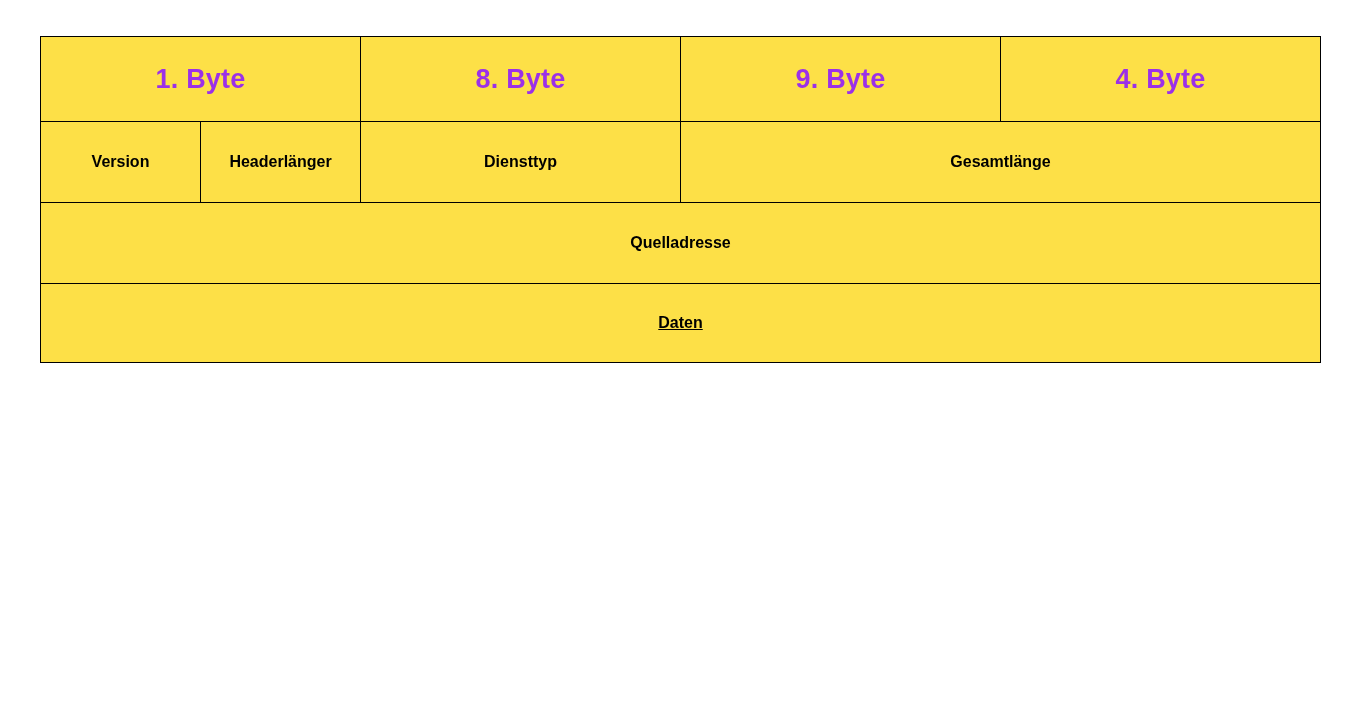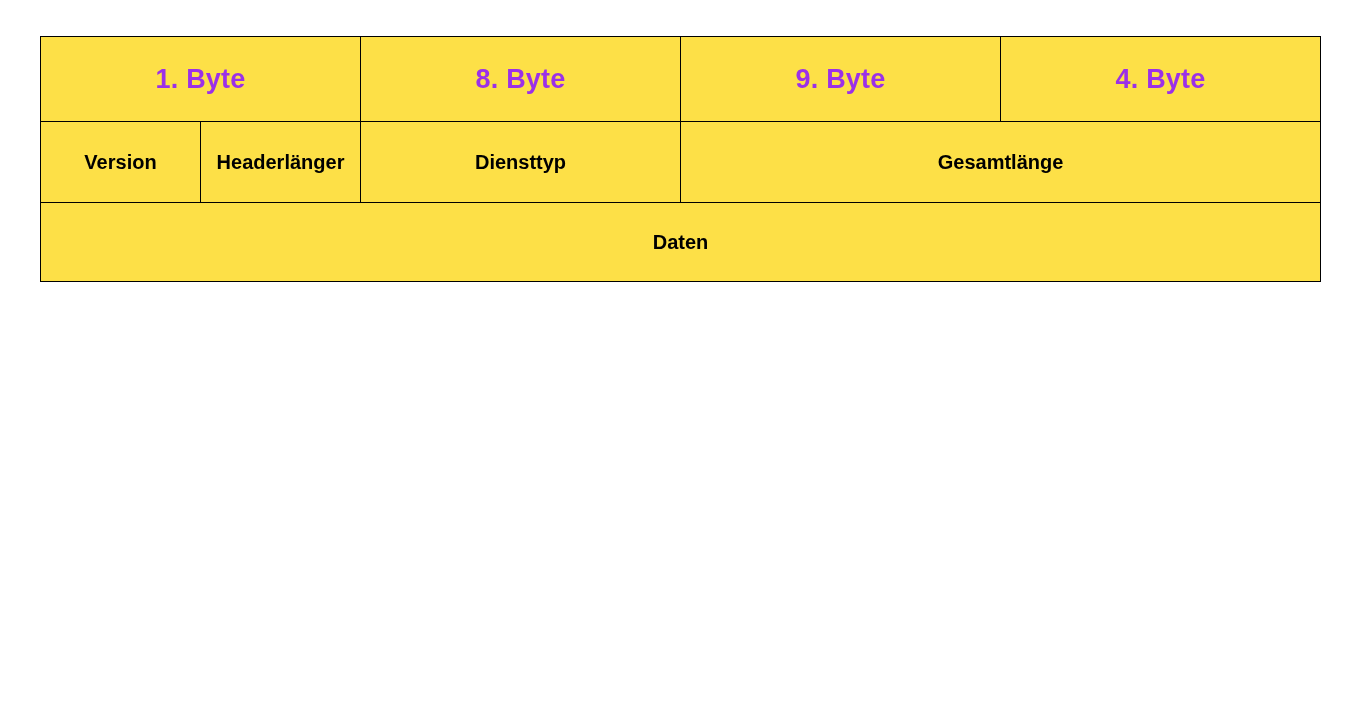--- a/index.html
+++ b/index.html
@@ -46,28 +46,29 @@
     height: 84px;
     font-size: 27px;
     font-weight: bold;
     letter-spacing: 0.2px;
     line-height: 1;
   }
 
   
   .field-cell {
     height: 80px;
-    font-size: 20px;
+    font-size: 16px;
     font-weight: bold;
     line-height: 1.2;
   }
 
   
   .row-data .field-cell {
     height: 78px;
+    text-decoration: underline;
   }
 </style>
 </head>
 <body>
 
 <div id="diagram-root">
 
   <table class="packet-table">
     <colgroup>
       <col style="width:160px">
@@ -88,20 +89,23 @@
 
       <tr class="row-version">
         <td class="field-cell">Version</td>
         <td class="field-cell">Headerlänger</td>
         <td class="field-cell">Diensttyp</td>
         <td class="field-cell" colspan="3">Gesamtlänge</td>
       </tr>
 
 
 
+      <tr class="row-source-address">
+        <td class="field-cell" colspan="6">Quelladresse</td>
+      </tr>
 
 
 
       <tr class="row-data">
         <td class="field-cell" colspan="6">Daten</td>
       </tr>
 
     </tbody>
   </table>
 

